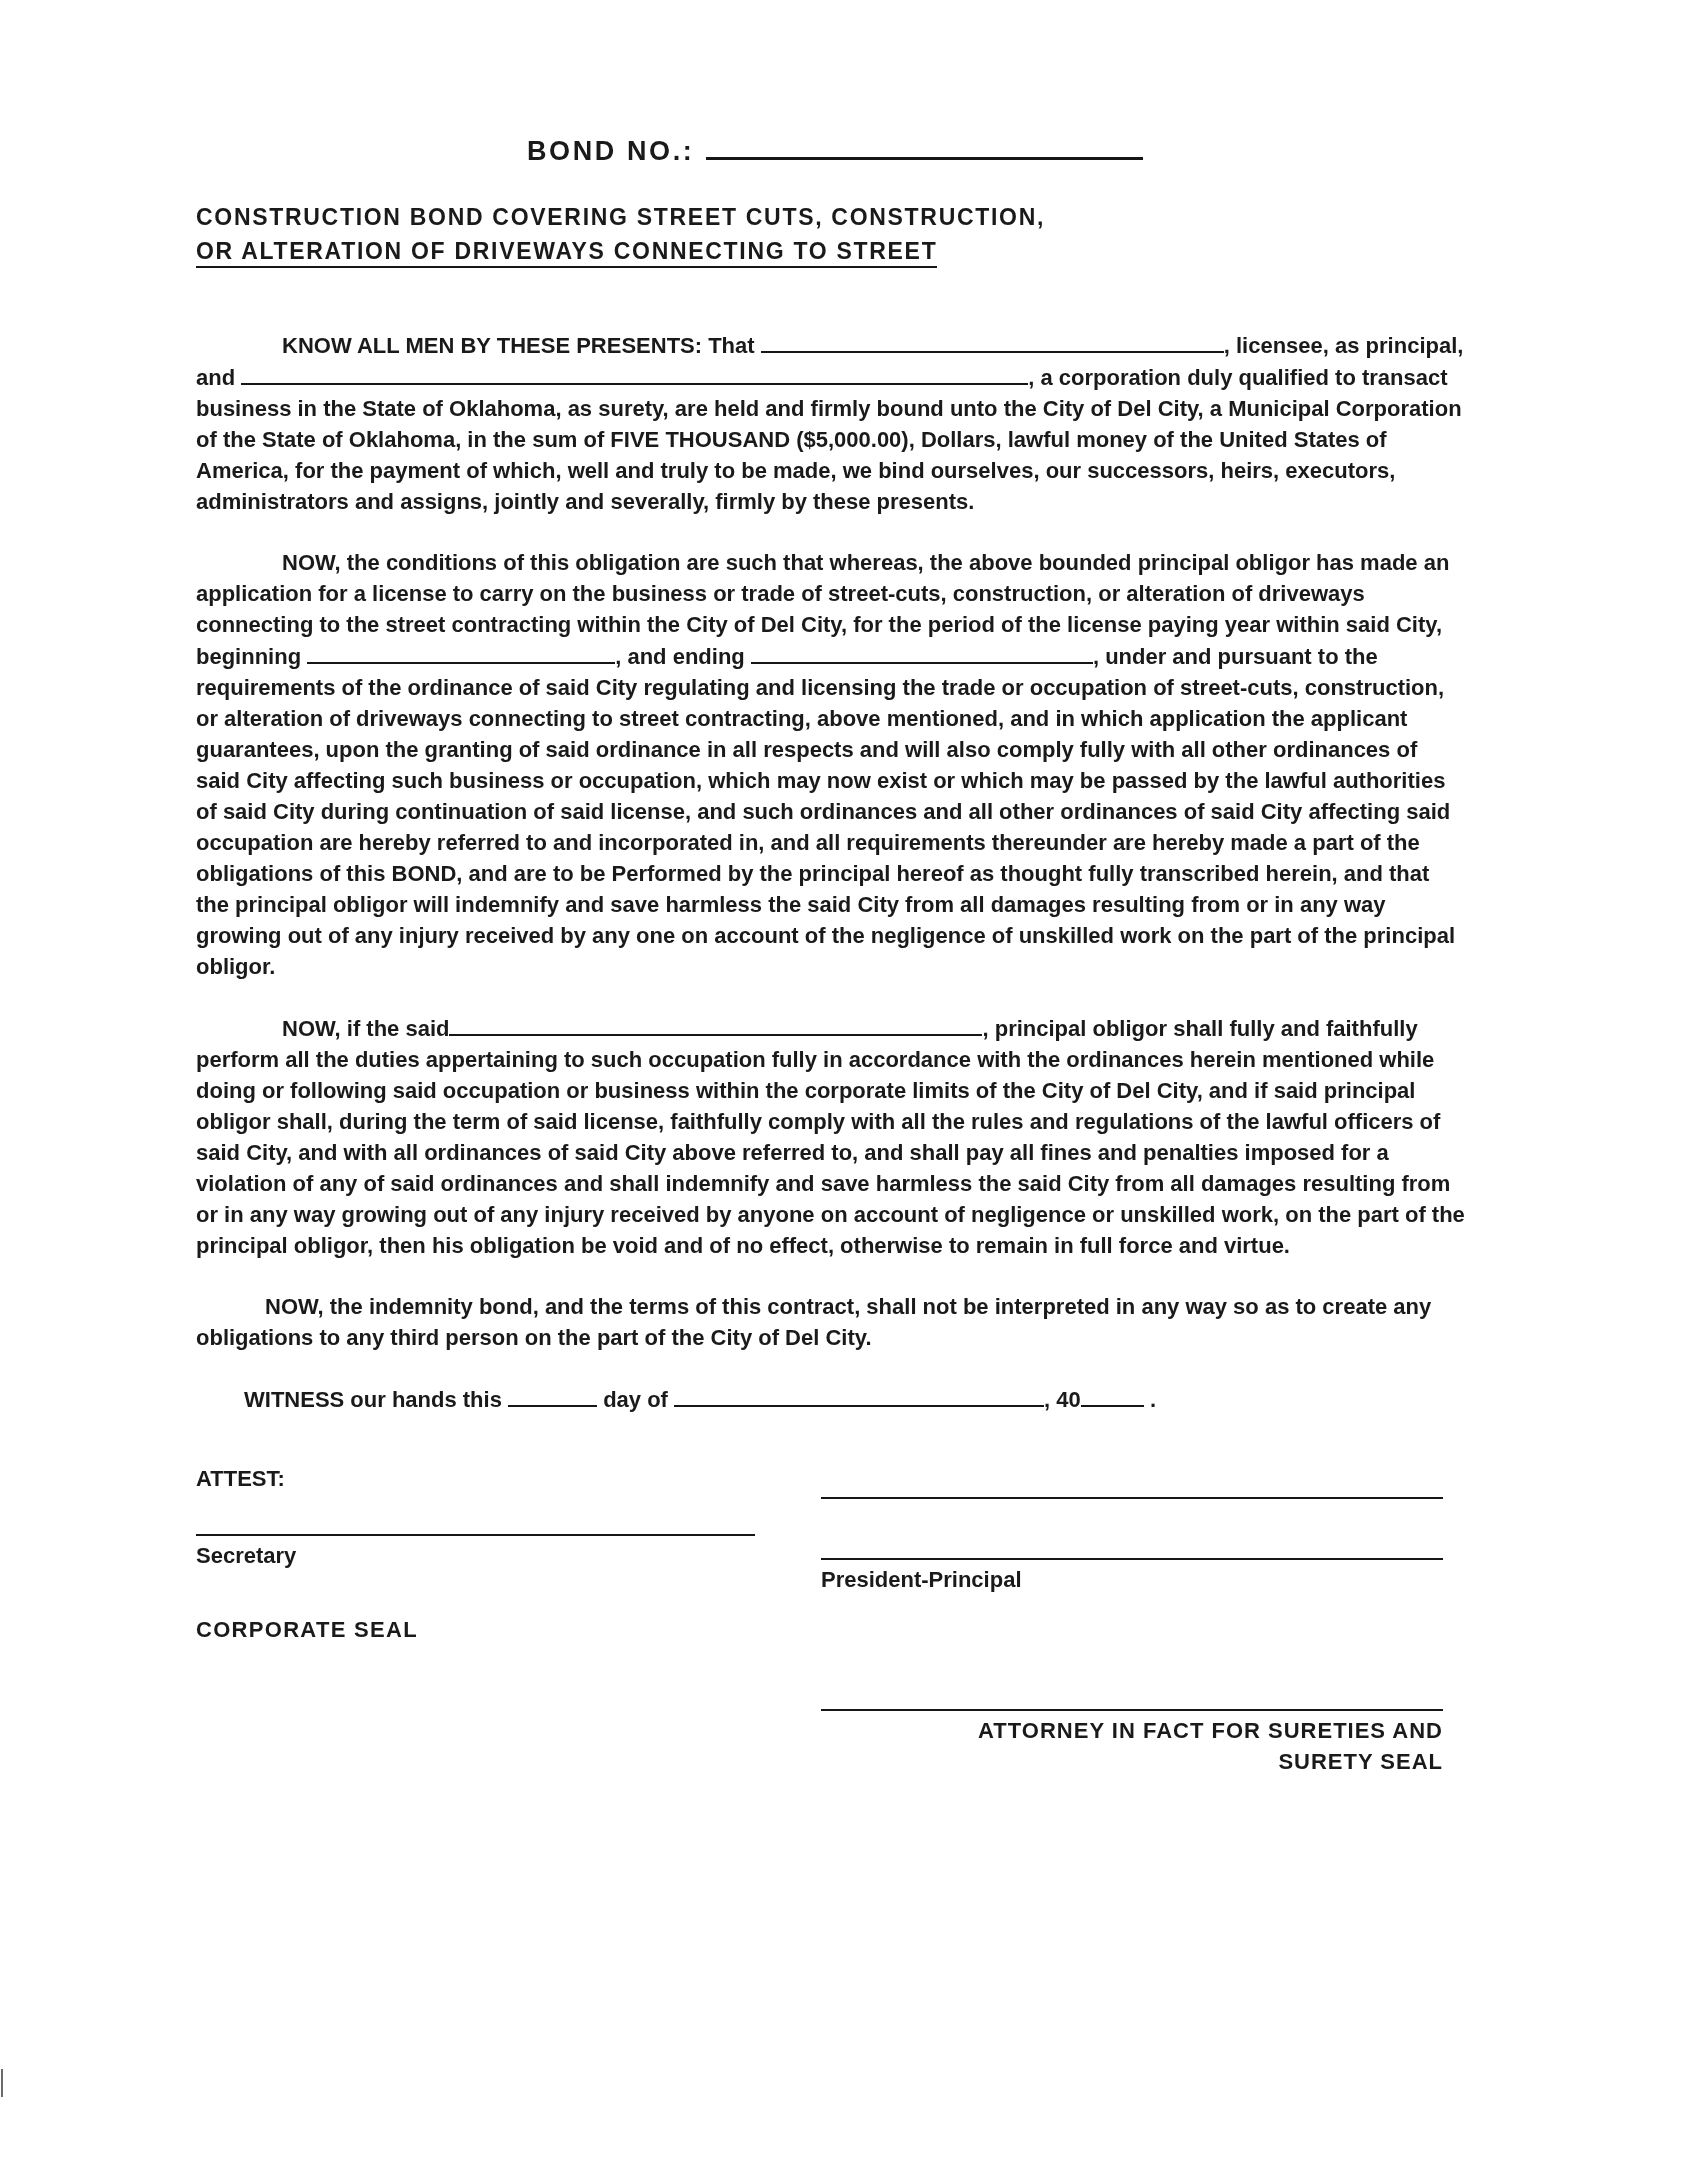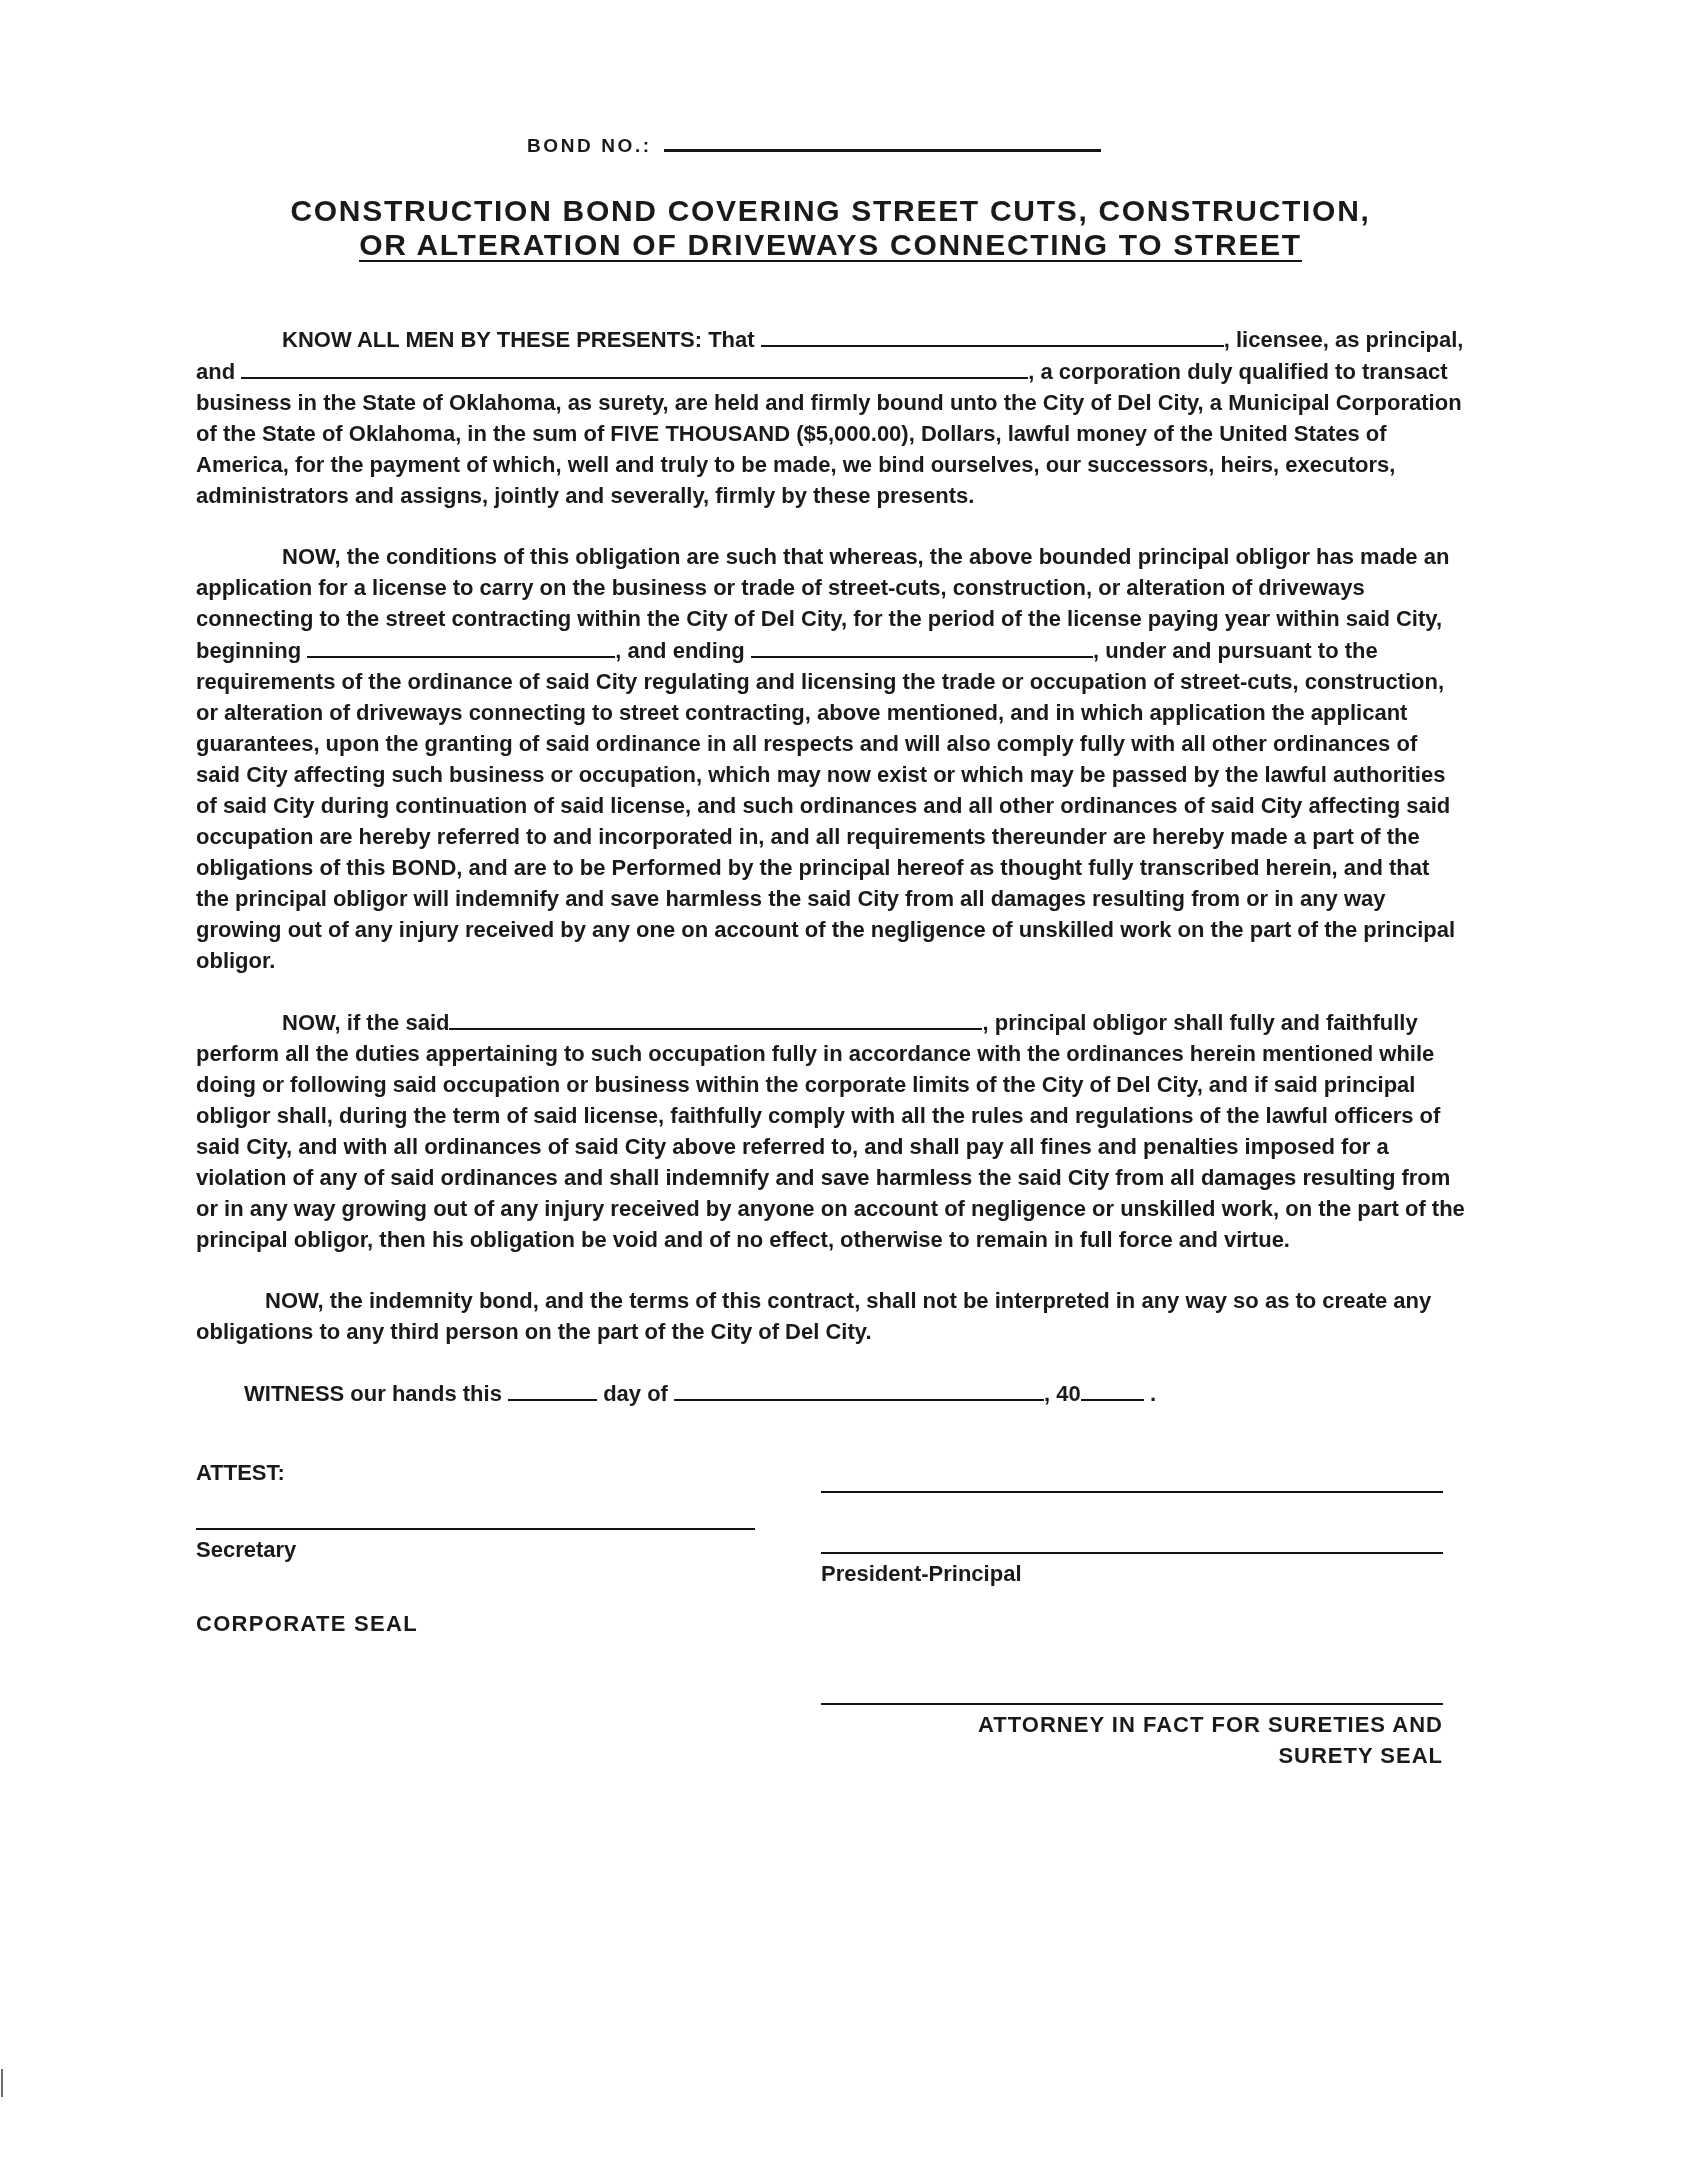--- a/index.html
+++ b/index.html
@@ -17,41 +17,41 @@
     font-family: "Liberation Sans", sans-serif;
     font-weight: 700;
     color: #1a1a1a;
     font-size: 22px;
     line-height: 31px;
     overflow: hidden;
   }
   .bond-row {
     margin-left: 331px;
     white-space: nowrap;
-    font-size: 19px;
+    font-size: 27px;
   }
   .bond-label {
     letter-spacing: 2.6px;
   }
   .blank {
     display: inline-block;
     border-bottom: 2.6px solid #161616;
     height: 1em;
     vertical-align: baseline;
   }
   .bond-blank {
     width: 437px;
     margin-left: 12px;
     border-bottom-width: 3.3px;
   }
   .title {
-    text-align: center;
+    text-align: left;
     margin-top: 33px;
     margin-bottom: 61px;
-    font-size: 30px;
+    font-size: 23px;
     letter-spacing: 1.7px;
     line-height: 34px;
   }
   .title .u {
     display: inline-block;
     border-bottom: 2.6px solid #161616;
     line-height: 30px;
   }
   p.para {
     margin: 0 0 30px 0;

